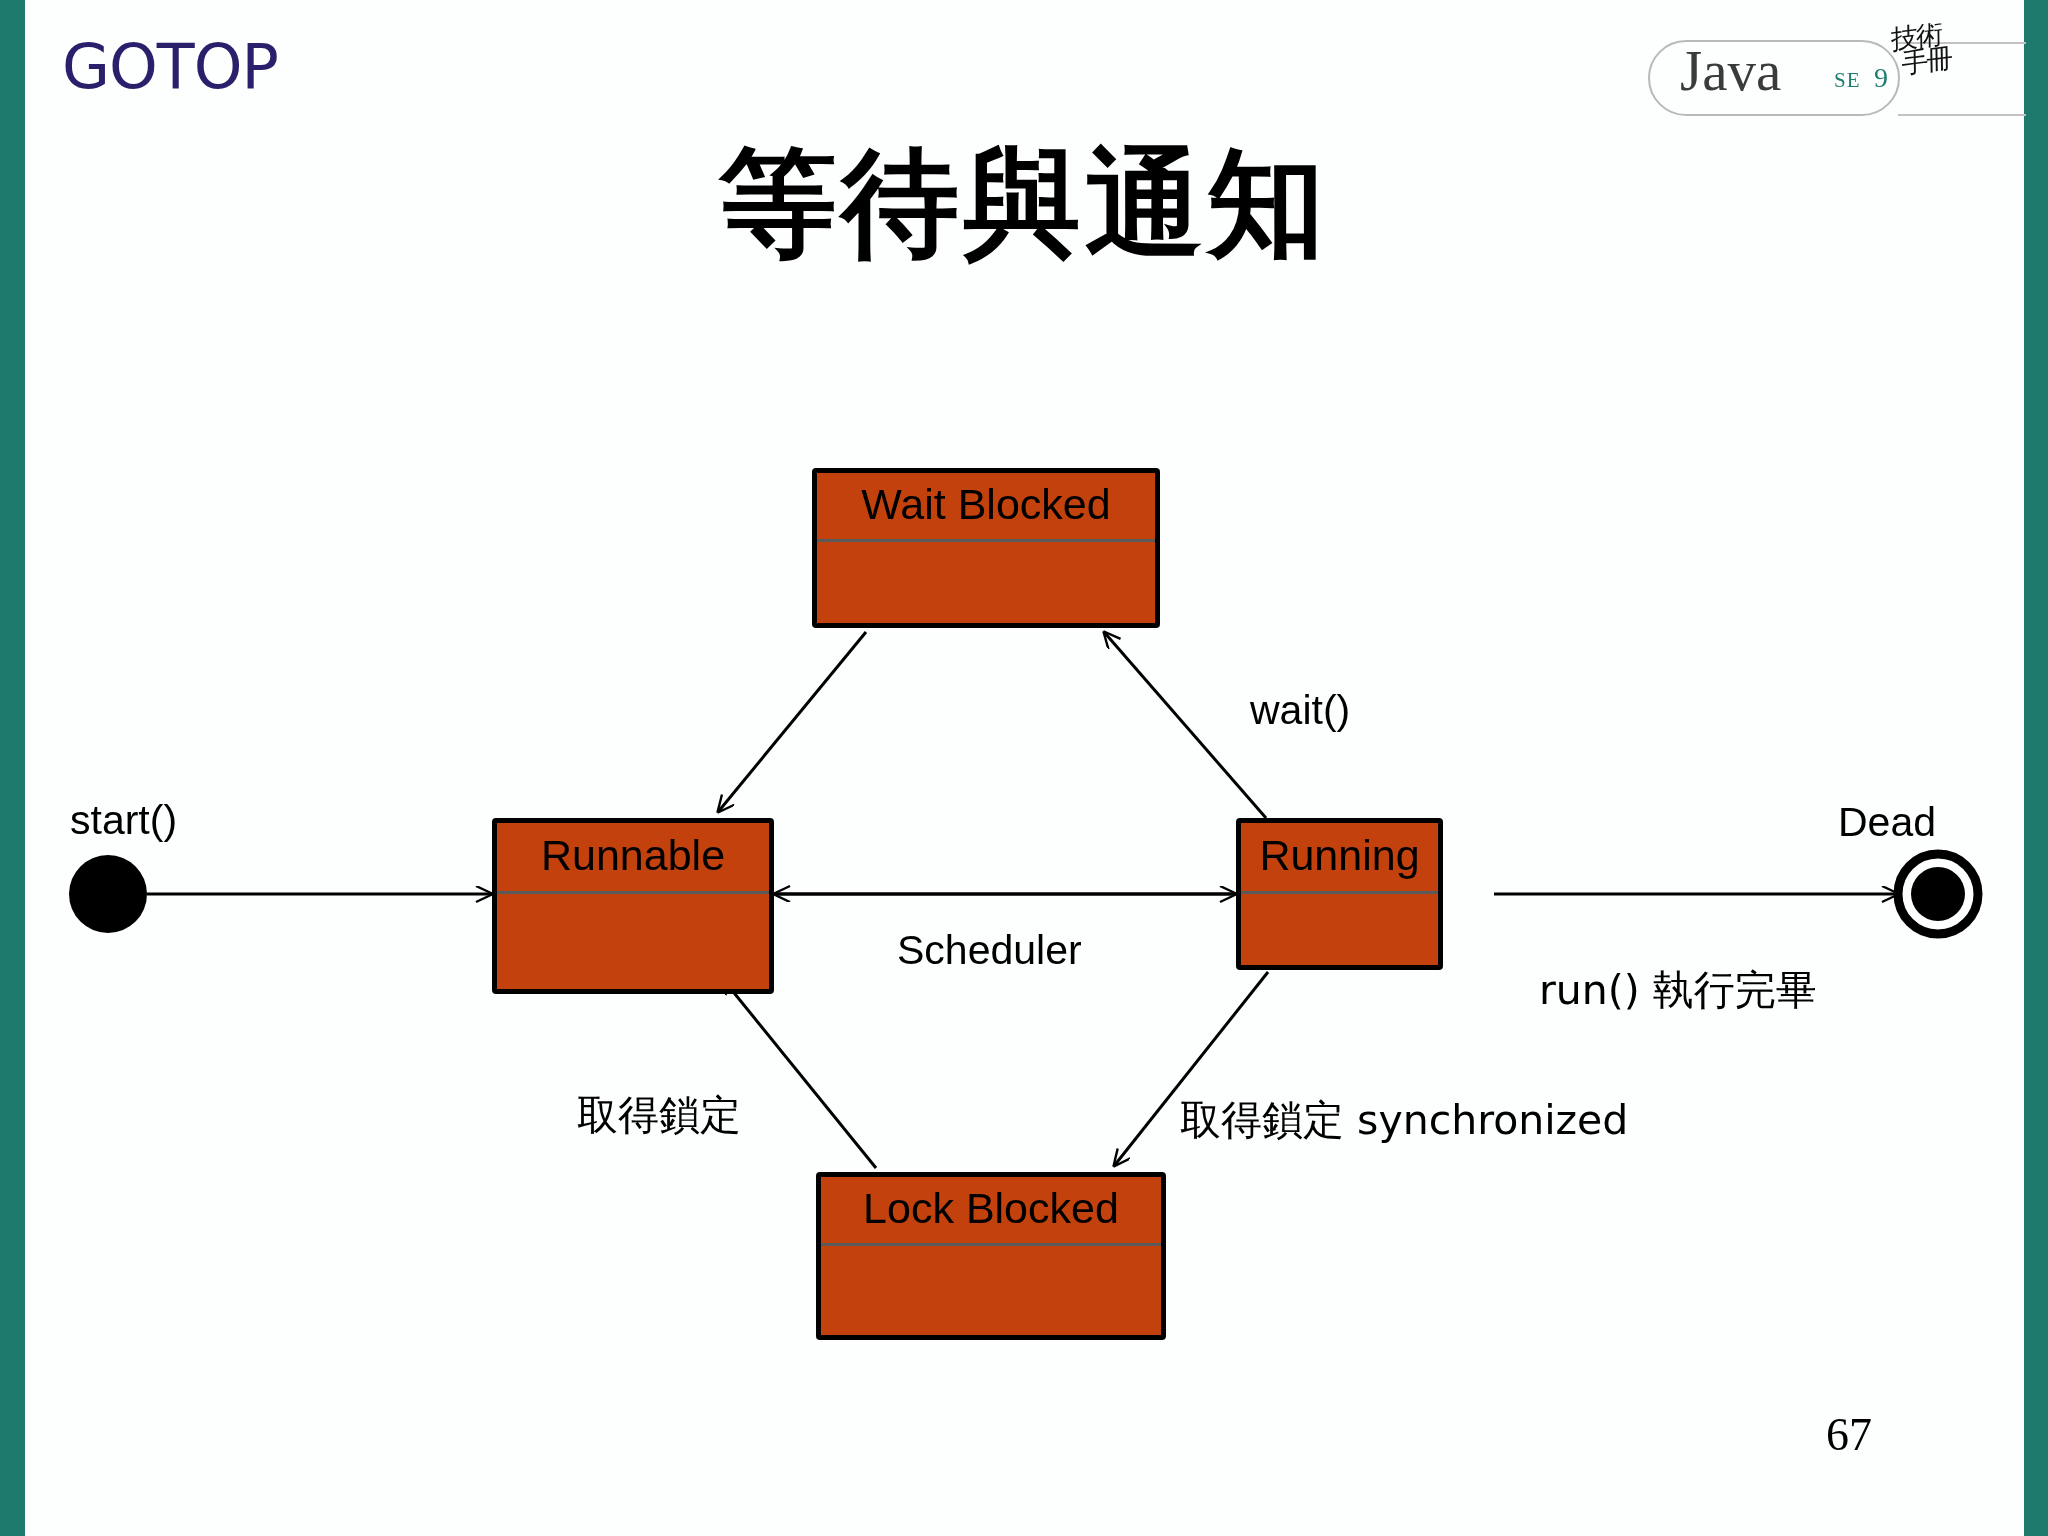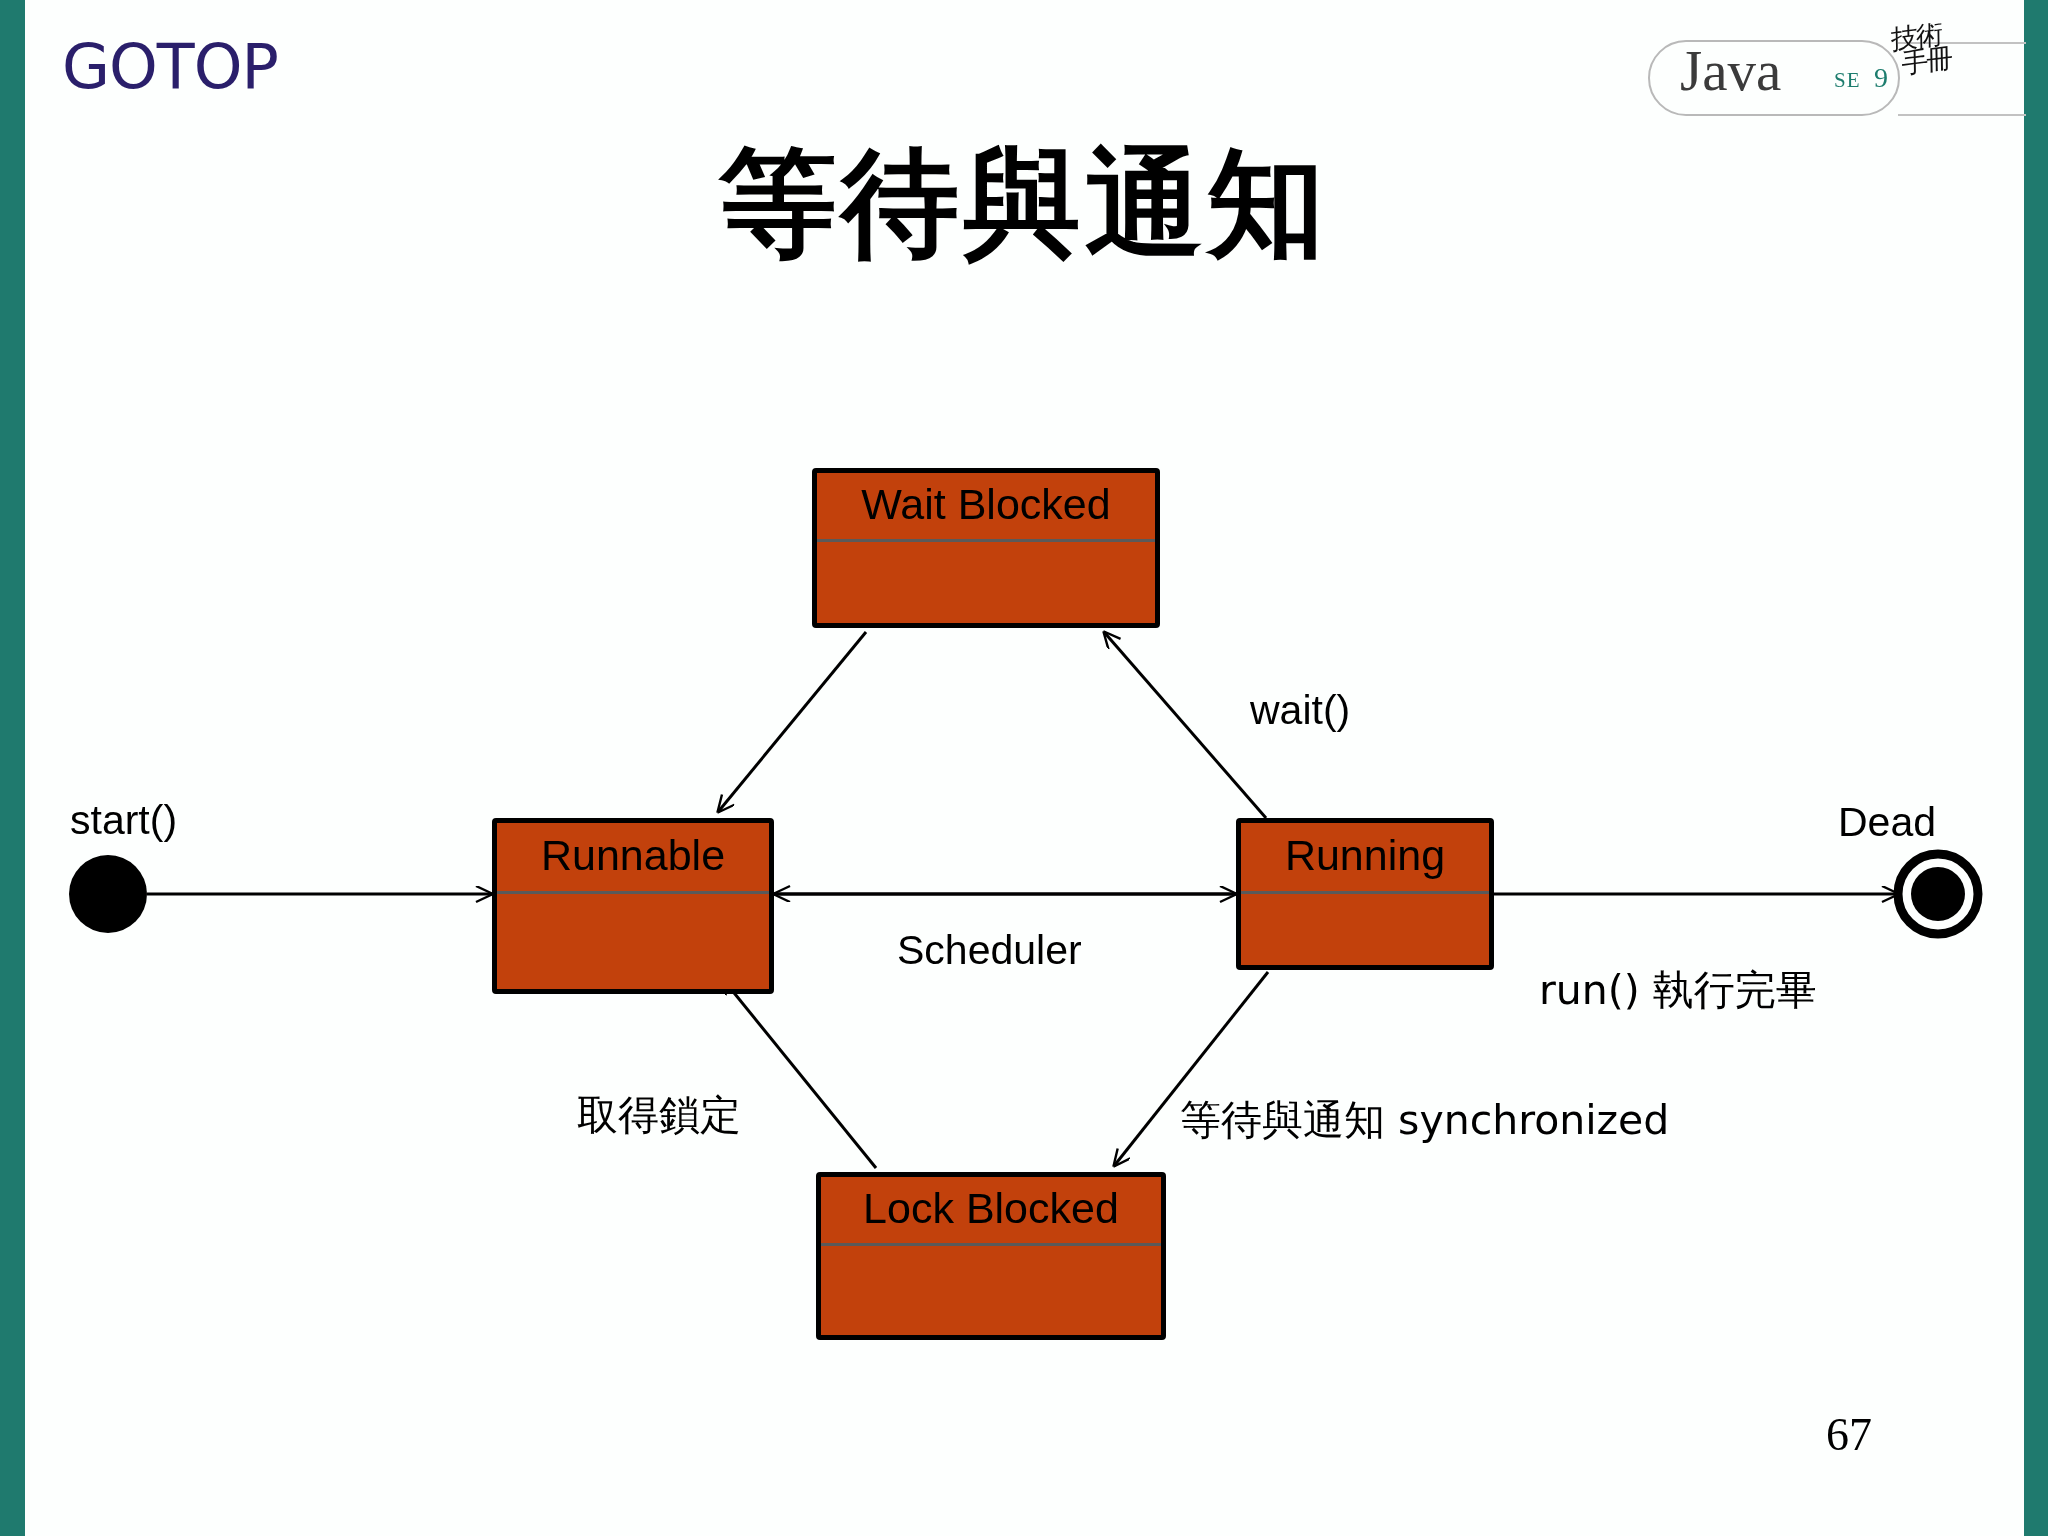--- a/index.html
+++ b/index.html
@@ -147,21 +147,21 @@
   }
   .state-box .divider {
     position: absolute;
     left: 0; right: 0; top: 66px;
     height: 3px;
     background: #5a5a5a;
   }
   
   #box-wait    { left: 812px;  top: 468px;  width: 348px; height: 160px; }
   #box-runnable{ left: 492px;  top: 818px;  width: 282px; height: 176px; }
-  #box-running { left: 1236px; top: 818px;  width: 258px; height: 152px; padding-left: 28px; }
+  #box-running { left: 1236px; top: 818px;  width: 207px; height: 152px; padding-left: 28px; }
   #box-lock    { left: 816px;  top: 1172px; width: 350px; height: 168px; padding-left: 42px; }
   #box-runnable .title, #box-running .title { height: 64px; line-height: 64px; }
   #box-runnable .divider, #box-running .divider { top: 68px; }
 
   
   .lbl {
     position: absolute;
     font-family: "Liberation Sans", "DejaVu Sans", sans-serif;
     font-size: 41px;
     color: #000000;
@@ -262,17 +262,17 @@
     <div class="title">Lock Blocked</div>
     <div class="divider"></div>
   </div>
 
   <div class="lbl" id="lbl-start">start()</div>
   <div class="lbl" id="lbl-dead">Dead</div>
   <div class="lbl" id="lbl-wait">wait()</div>
   <div class="lbl" id="lbl-scheduler">Scheduler</div>
   <div class="lbl lbl-cjk" id="lbl-run-done">run() 執行完畢</div>
   <div class="lbl lbl-cjk" id="lbl-getlock">取得鎖定</div>
-  <div class="lbl lbl-cjk" id="lbl-trysync">等待與通知 synchronized</div>
+  <div class="lbl lbl-cjk" id="lbl-trysync">取得鎖定 synchronized</div>
 
   <div class="page-number">67</div>
 
 </div>
 
 </body></html>

